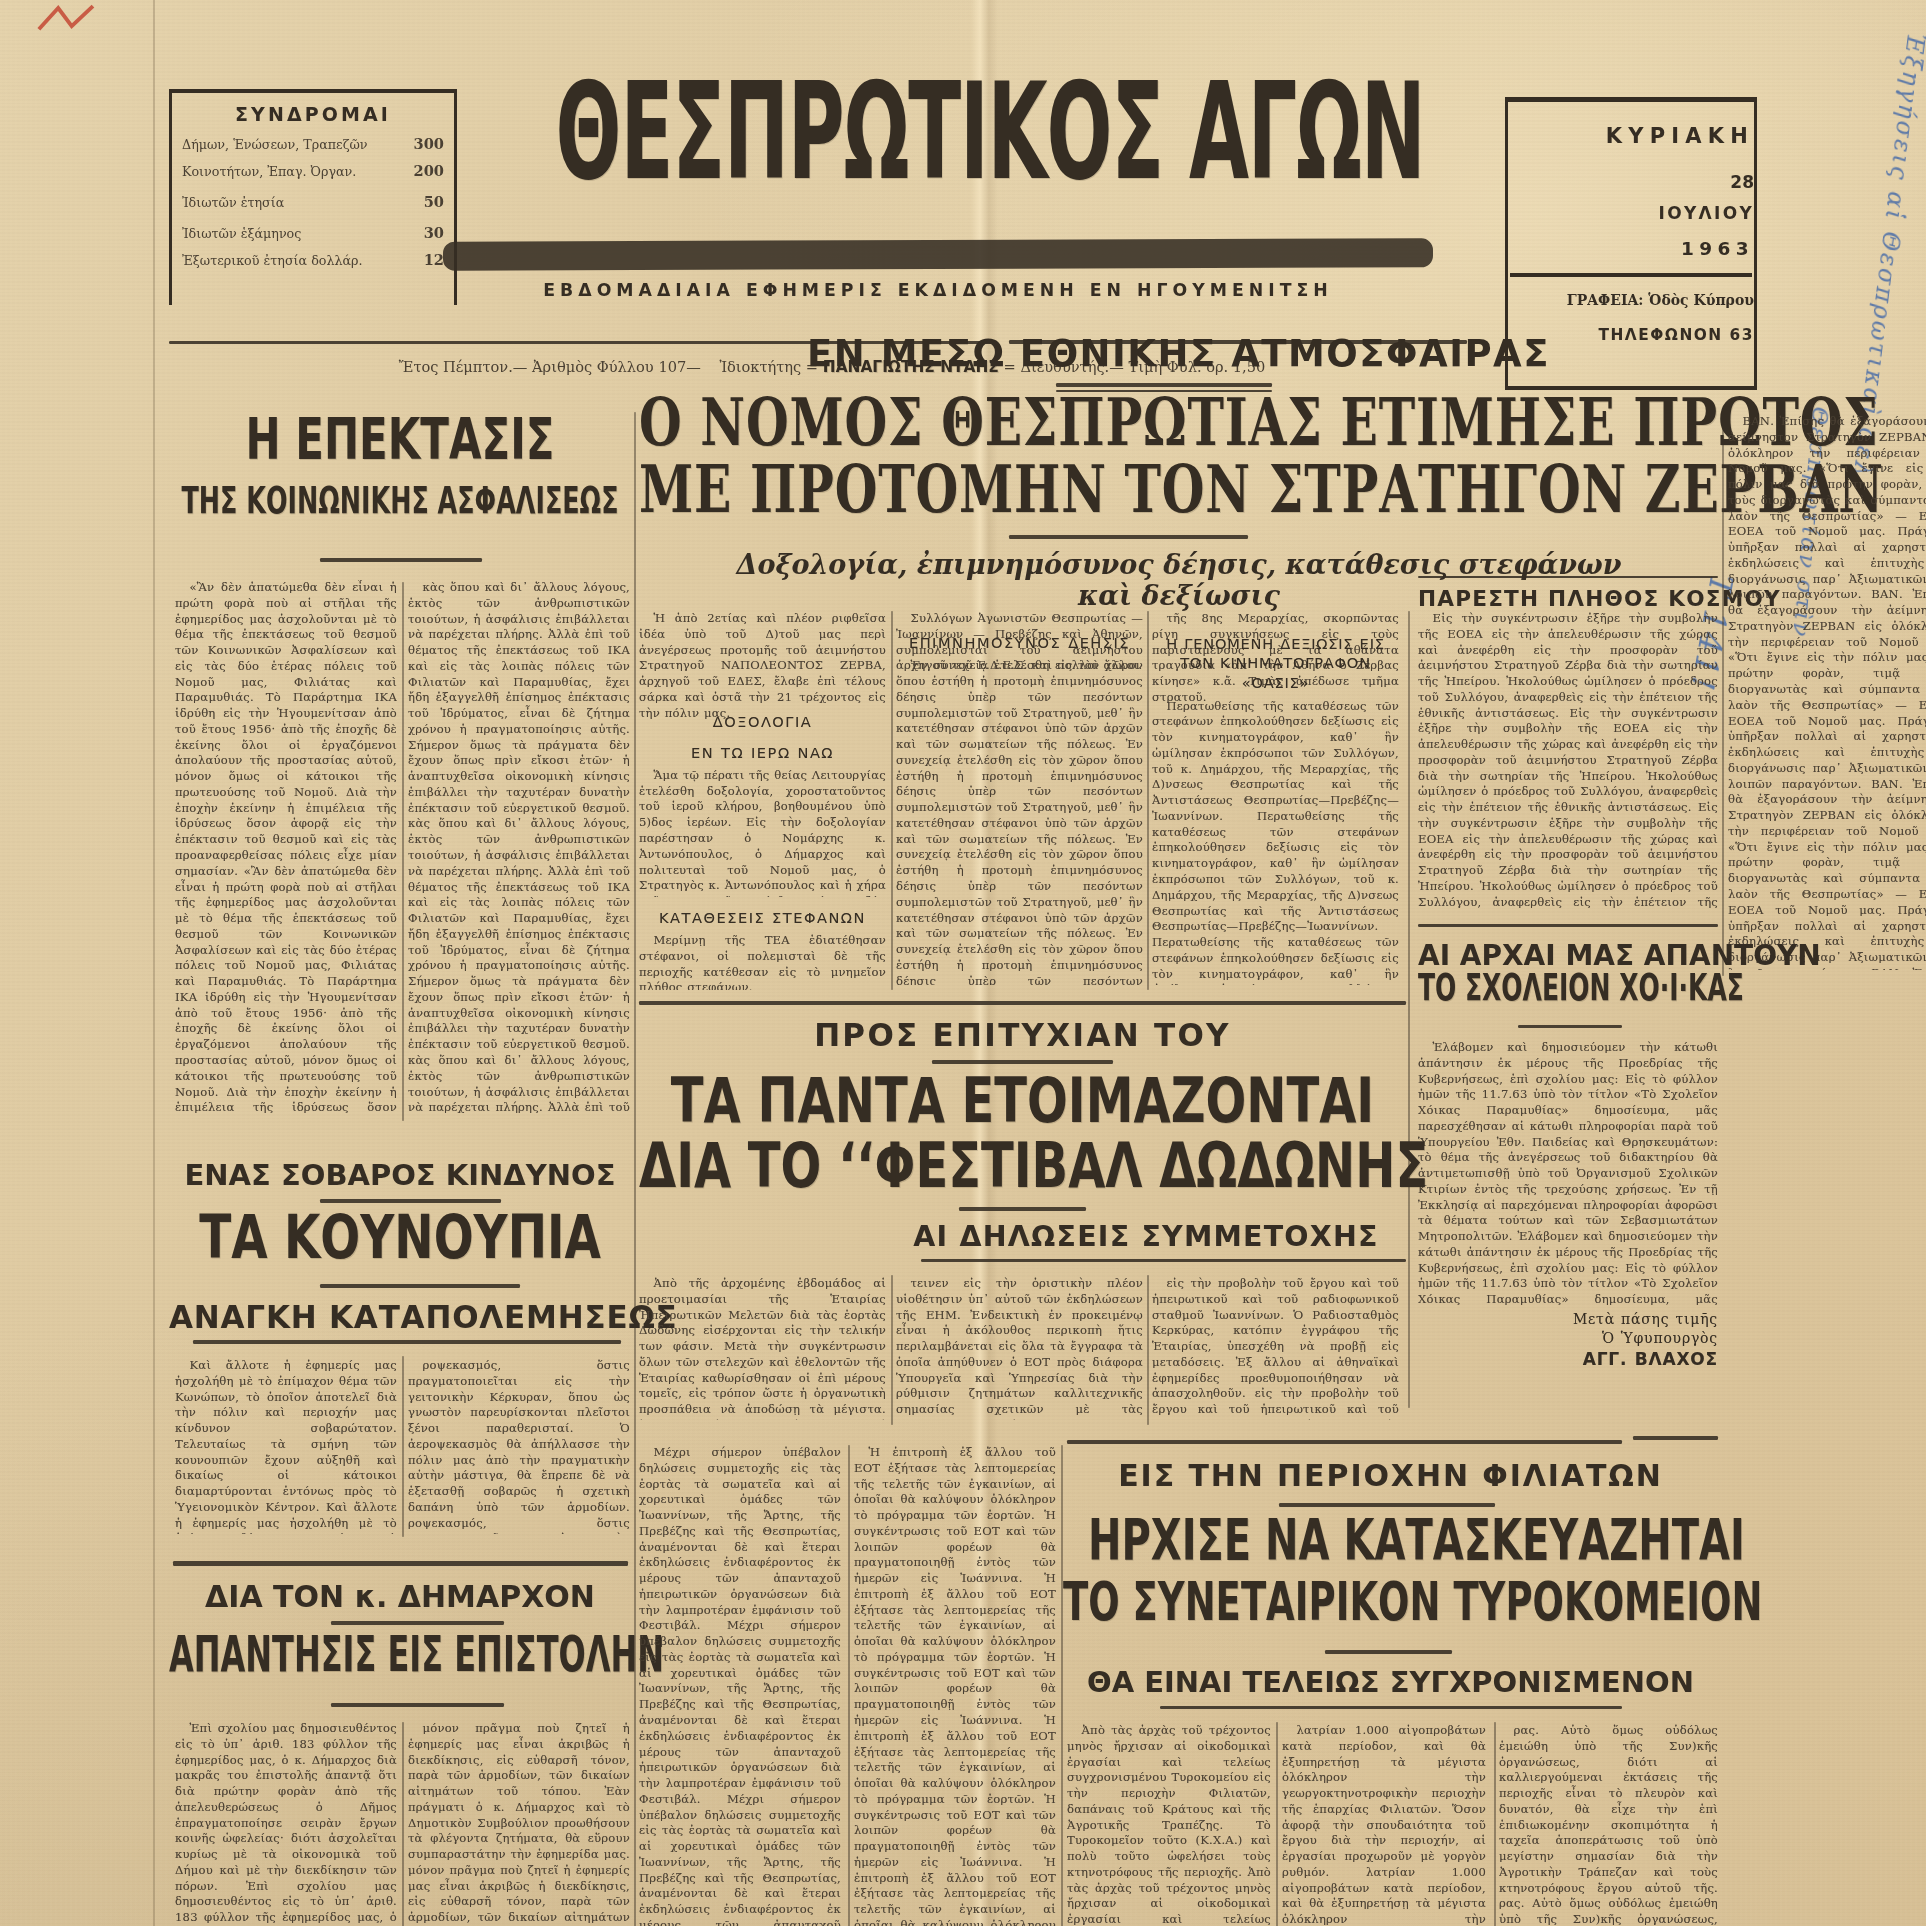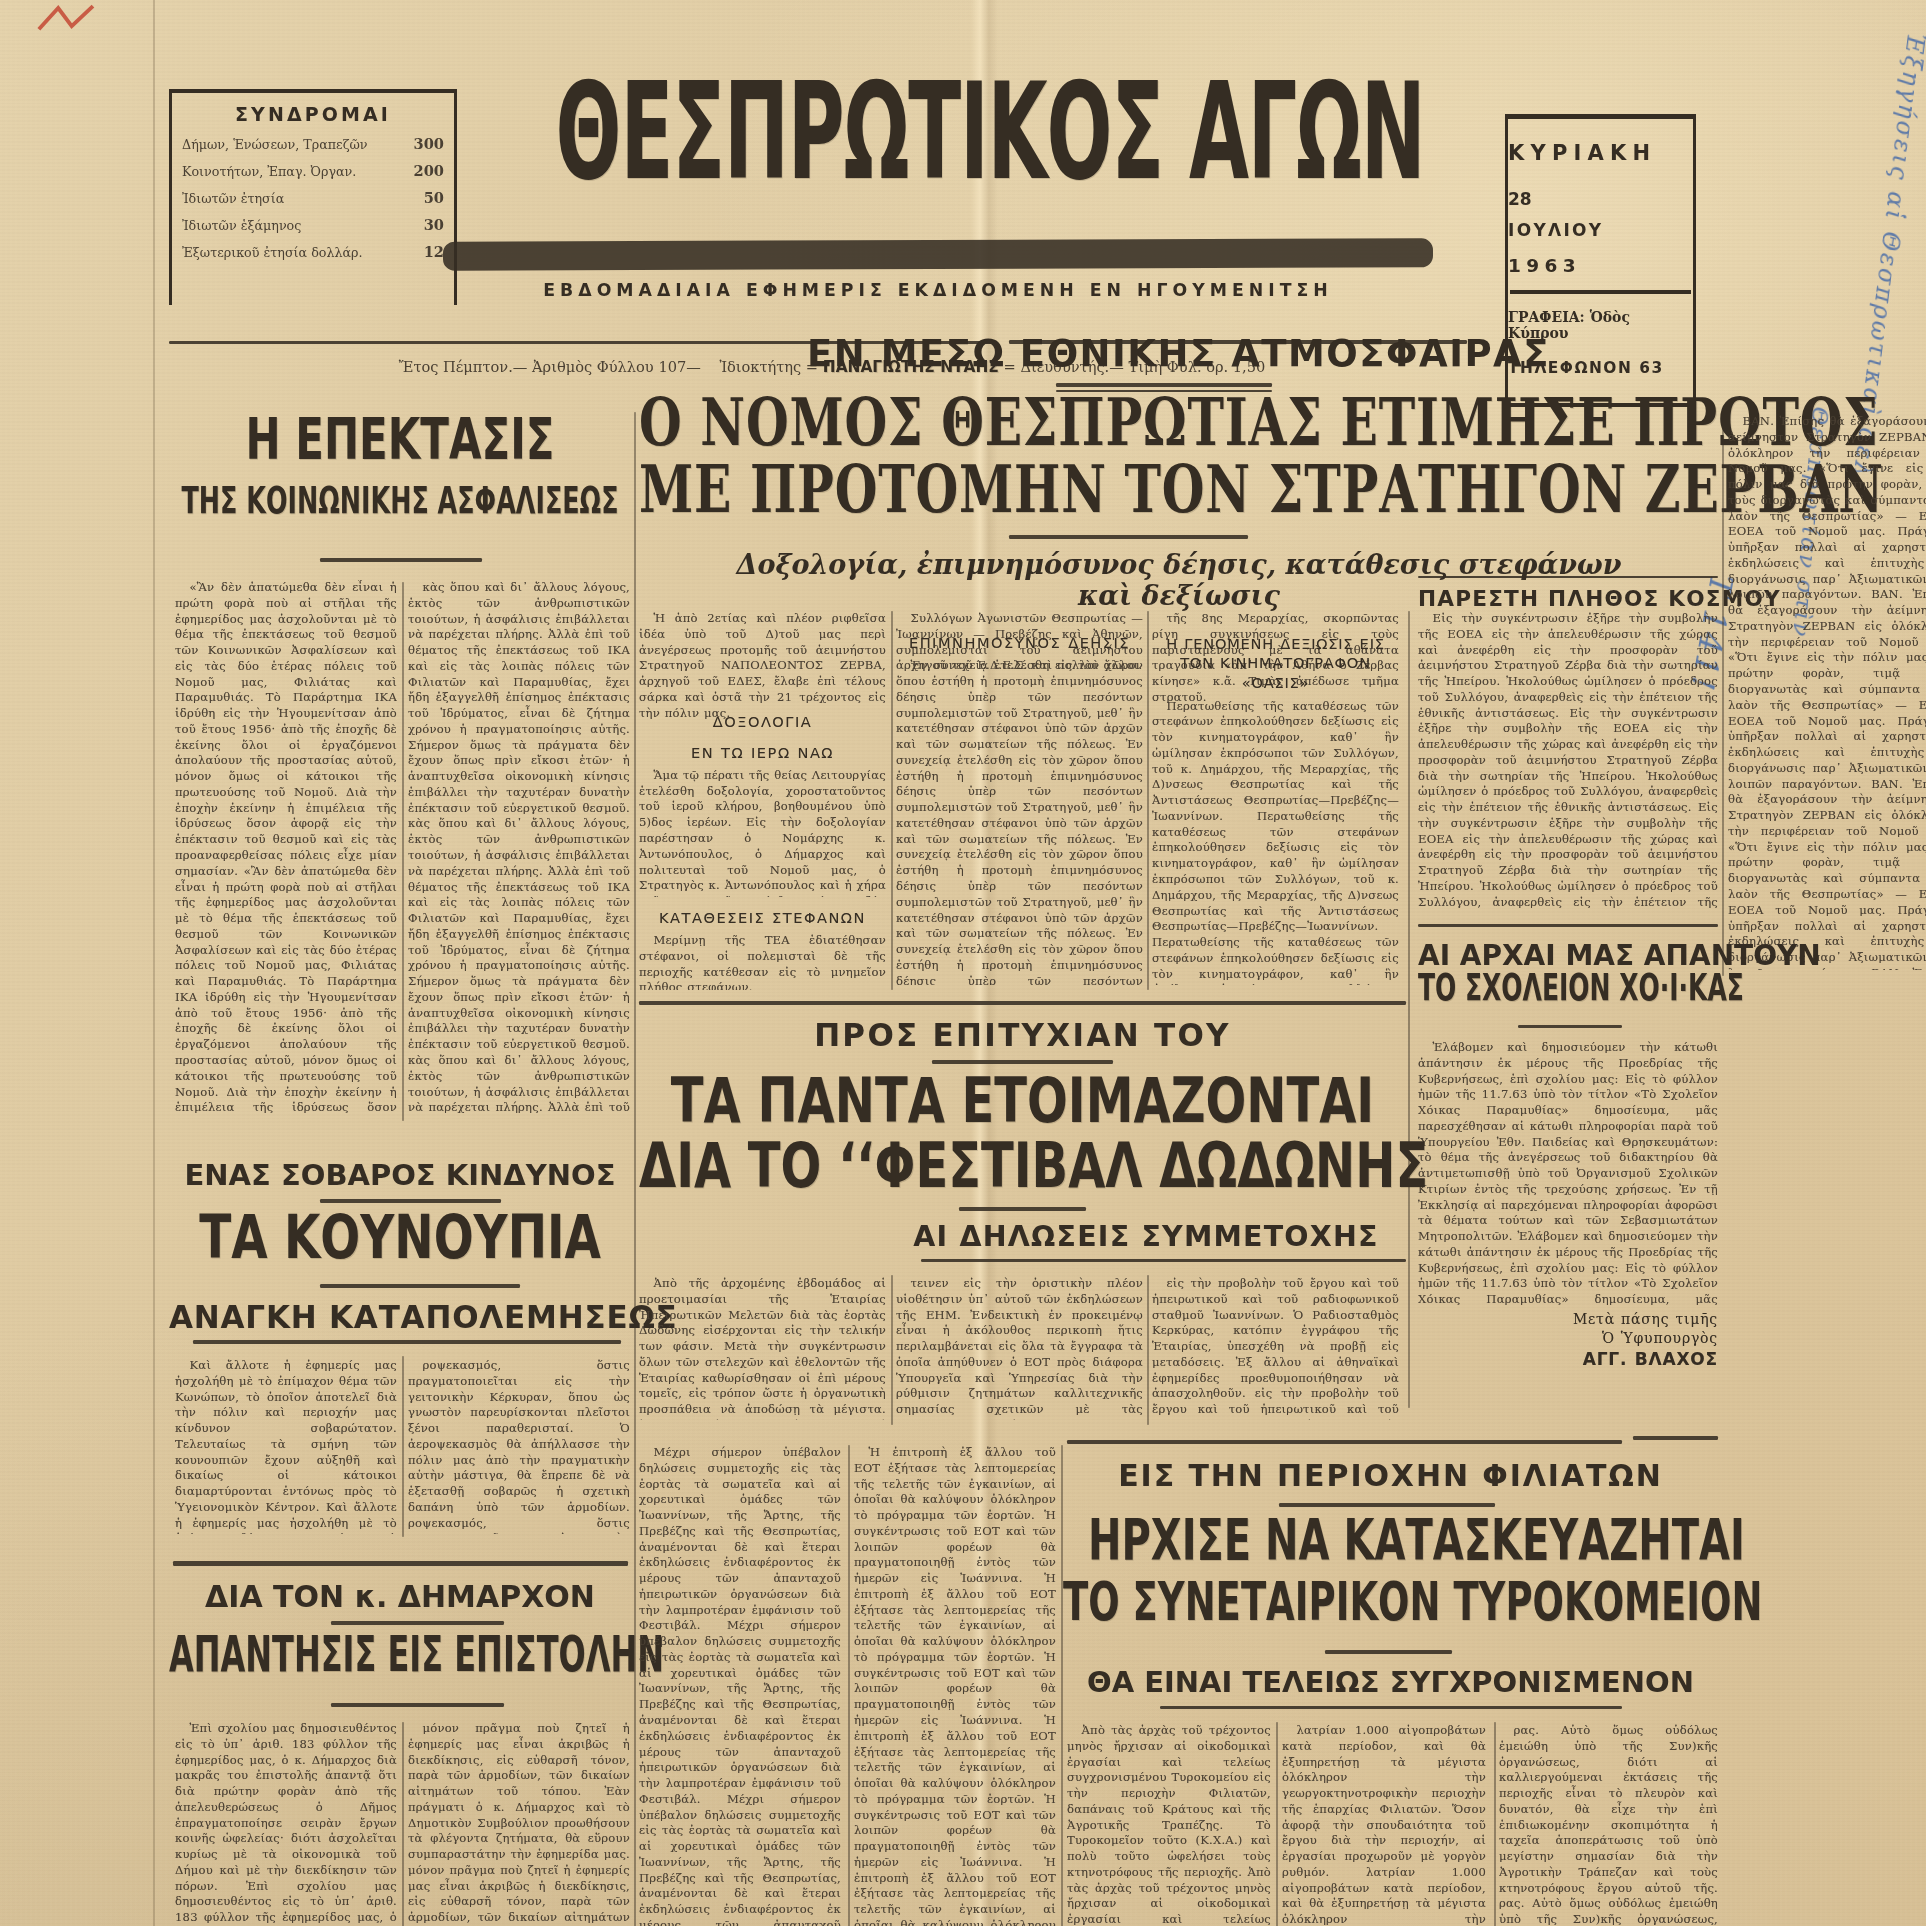--- a/index.html
+++ b/index.html
@@ -62,21 +62,21 @@
   <div style="font-family:'DejaVu Sans',sans-serif;font-weight:bold;font-size:19px;letter-spacing:3.1px;text-align:center;color:var(--ink);margin:10px 0 7px">ΣΥΝΔΡΟΜΑΙ</div>
   <div id="sub-rows" style="padding:0 10px;font-size:12.7px;color:var(--inksoft)">
       <div style="display: flex; justify-content: space-between; align-items: baseline; margin: 10px 0px;">
         <span>Δήμων, Ἑνώσεων, Τραπεζῶν</span>
         <b style="font-size: 14.6px;">300</b>
       </div>
       <div style="display: flex; justify-content: space-between; align-items: baseline; margin: 10px 0px;">
         <span>Κοινοτήτων, Ἐπαγ. Ὀργαν.</span>
         <b style="font-size: 14.6px;">200</b>
       </div>
-      <div style="display: flex; justify-content: space-between; align-items: baseline; margin: 6px 0px;">
+      <div style="display: flex; justify-content: space-between; align-items: baseline; margin: 14px 0px;">
         <span>Ἰδιωτῶν ἐτησία</span>
         <b style="font-size: 14.6px;">50</b>
       </div>
       <div style="display: flex; justify-content: space-between; align-items: baseline; margin: 10px 0px;">
         <span>Ἰδιωτῶν ἑξάμηνος</span>
         <b style="font-size: 14.6px;">30</b>
       </div>
       <div style="display: flex; justify-content: space-between; align-items: baseline; margin: 10px 0px;">
         <span>Ἐξωτερικοῦ ἐτησία δολλάρ.</span>
         <b style="font-size: 14.6px;">12</b>
@@ -92,21 +92,21 @@
 <div class="abs rule" style="left:169px;top:341px;width:824px;height:3.1px"></div>
 <div class="abs rule" style="left:1009px;top:340px;width:458px;height:3.9px"></div>
 
 <div class="abs" style="left:200px;top:358px;width:1264px;text-align:center;font-size:14.6px;white-space:nowrap;color:var(--inksoft)">
   <span>Ἔτος Πέμπτον.— Ἀριθμὸς Φύλλου 107—</span>&nbsp;&nbsp;&nbsp;
   <span>Ἰδιοκτήτης =</span>
   <b class="hl" style="font-size:15.4px">ΠΑΝΑΓΙΩΤΗΣ ΝΤΑΗΣ</b>
   <span>= Διευθυντής.— Τιμὴ Φύλ. δρ. 1,50</span>
 </div>
 
-<div class="abs" style="left:1505px;top:114px;width:191px;height:293px;border-left:3.1px solid var(--ink);border-right:3.1px solid var(--ink);border-top:5.4px solid var(--ink);border-bottom:4.6px solid var(--ink);text-align:left;font-family:'DejaVu Sans',sans-serif;font-weight:bold;color:var(--ink)">
+<div class="abs" style="left:1505px;top:97px;width:252px;height:293px;border-left:3.1px solid var(--ink);border-right:3.1px solid var(--ink);border-top:5.4px solid var(--ink);border-bottom:4.6px solid var(--ink);text-align:right;font-family:'DejaVu Sans',sans-serif;font-weight:bold;color:var(--ink)">
   <div style="font-size:21px;letter-spacing:6.2px;margin-top:22.3px">ΚΥΡΙΑΚΗ</div>
   <div style="font-size:17px;margin-top:24px">28</div>
   <div style="font-size:17px;letter-spacing:2.3px;margin-top:10.8px">ΙΟΥΛΙΟΥ</div>
   <div style="font-size:18.5px;letter-spacing:5.4px;margin-top:15.4px">1963</div>
   <div style="height:3.1px;background:var(--ink);margin:14px 2.3px 0"></div>
   <div class="hserif" style="font-size:14px;font-weight:bold;margin-top:15.4px">ΓΡΑΦΕΙΑ: Ὁδὸς Κύπρου</div>
   <div style="font-size:15.4px;letter-spacing:1.5px;margin-top:17.7px">ΤΗΛΕΦΩΝΟΝ 63</div>
 </div>
 
 <div class="abs handnote" style="left:1930px;top:35px;font-size:24px;transform:rotate(97deg)">Ἐξηγήσεις αἱ Θεσπρωτικαὶ σελ.</div>

